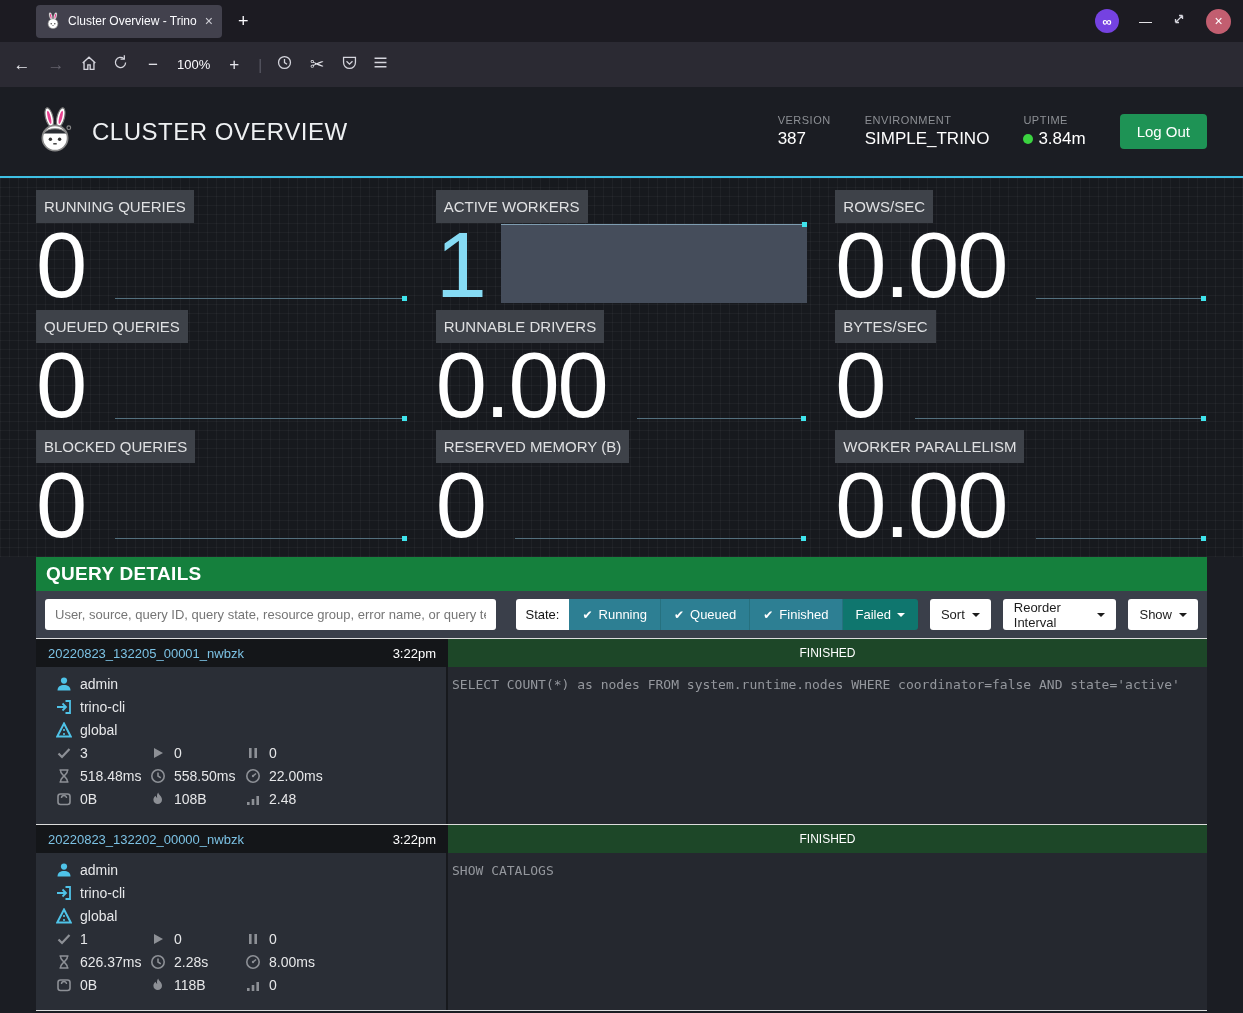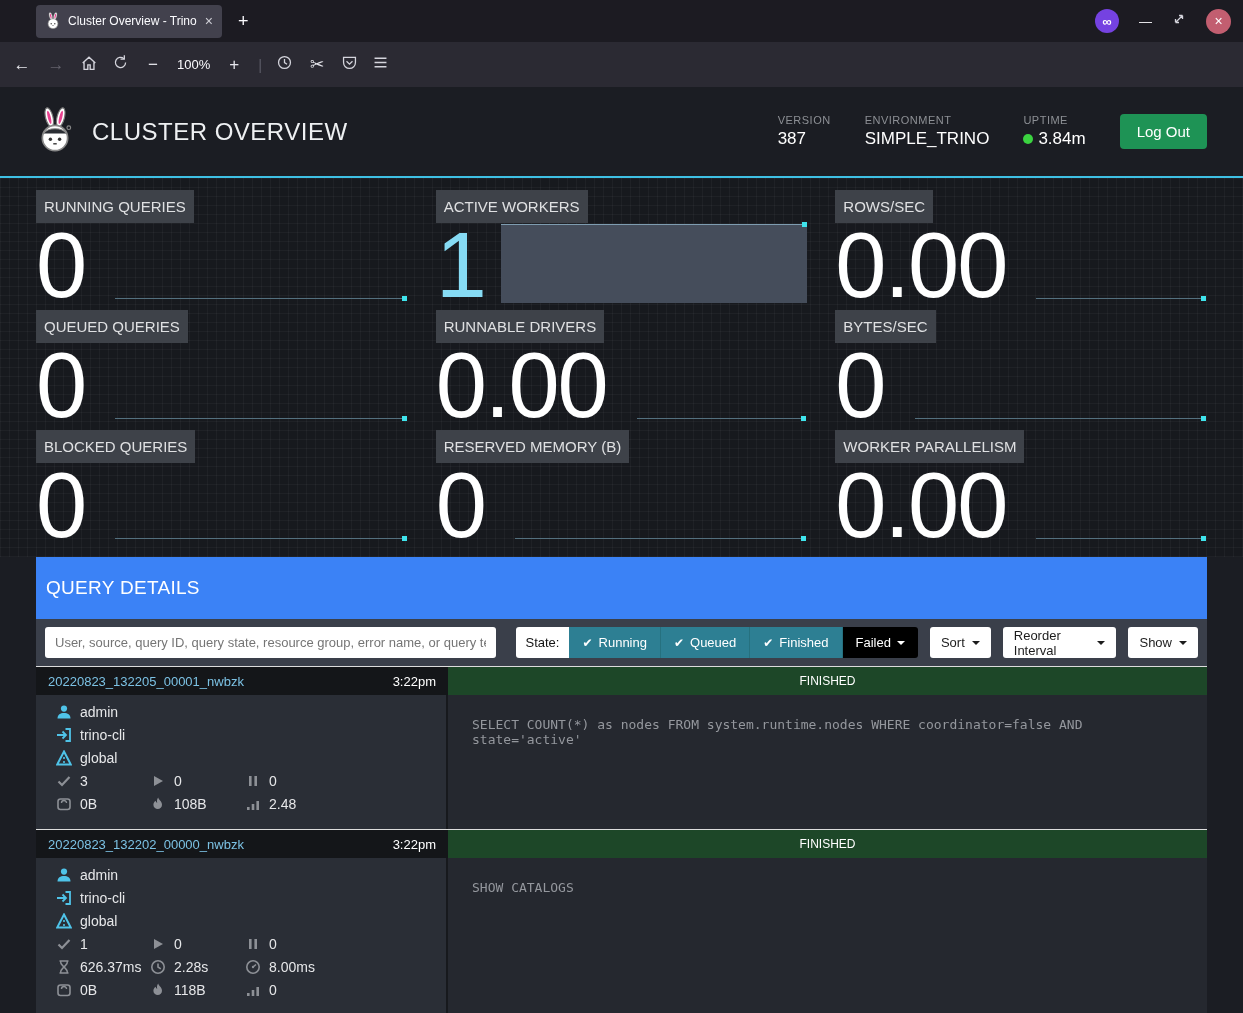--- a/index.html
+++ b/index.html
@@ -55,31 +55,31 @@
   .card-value { color:#fff; font-size:92px; line-height:80px; font-weight:300; letter-spacing:-2px; }
   .card-value.cyan { color:#86dbf4; }
   .spark-line { flex:1; margin:0 2px 6px 30px; border-bottom:1px solid #54707f; position:relative; height:1px; }
   .spark-line .dot { position:absolute; right:-1px; bottom:-3px; width:5px; height:5px; background:#3fe3ec; }
   .spark-fill { flex:1; margin-left:16px; align-self:flex-start; height:79px; margin-top:1px;
                 background:#454d5b; border-top:1px solid #7e9cb0; position:relative; }
   .spark-fill .dot { position:absolute; right:0; top:-3px; width:5px; height:5px; background:#3fe3ec; }
 
   
   .qd { margin:0 36px; }
-  .qd-title { background:#3b82f6; color:#fff; font-size:19px; padding:20px 10px; letter-spacing:0.3px; }
+  .qd-title { background:#15803d; color:#fff; font-size:19px; padding:6px 10px; letter-spacing:0.3px;font-weight:bold; }
   .qd-filters { background:#3a3f4a; padding:8px 9px; display:flex; align-items:center; }
   .search-input { width:528px; height:31px; border:none; border-radius:3px; font-size:13px;
                   padding:0 10px; color:#444; font-family:inherit; }
   .state-group { display:flex; margin-left:20px; }
   .state-label { background:#fff; color:#141414; font-size:13px; height:31px; display:flex;
                  align-items:center; padding:0 10px; border-radius:3px 0 0 3px; }
   .tbtn { background:#2d7f93; color:#fff; font-size:13px; height:31px; display:flex; align-items:center;
           gap:6px; padding:0 13px; border-right:1px solid #26717f; }
   .tbtn .chk { font-size:12px; }
-  .tbtn.light { background:#000000; border-right:none; border-radius:0 3px 3px 0; }
+  .tbtn.light { background:#0f766e; border-right:none; border-radius:0 3px 3px 0; }
   .wbtn { background:#fff; color:#1c1c1c; font-size:13px; height:31px; display:flex; align-items:center;
           gap:7px; padding:0 11px; border-radius:3px; margin-left:12px; }
   .caret { width:0; height:0; border-left:4px solid transparent; border-right:4px solid transparent;
            border-top:4px solid currentColor; display:inline-block; }
 
   
   .query-row { border-top:1px solid #dcdcdc; }
   .query-list { border-bottom:1px solid #dcdcdc; }
   .q-head { display:flex; height:28px; }
   .q-head-left { width:412px; background:#141619; display:flex; align-items:center;
@@ -89,21 +89,21 @@
   .q-status { flex:1; background:#1d4728; color:#fff; font-size:12px; display:flex;
               align-items:center; justify-content:center; }
   .q-body { display:flex; }
   .q-stats { width:412px; background:#2a2e36; padding:5px 0 14px; border-right:2px solid #17191d; }
   .stat-line { display:flex; align-items:center; height:23px; padding-left:20px;
                color:#e6e7e9; font-size:14px; gap:8px; }
   .stat-grid { display:grid; grid-template-columns:94px 95px auto; padding-left:20px; height:23px; }
   .stat-grid .cell { display:flex; align-items:center; gap:8px; color:#e6e7e9; font-size:14px; }
   .ic { width:16px; height:16px; flex:none; }
   .q-sql { flex:1; background:#25282f; }
-  .q-sql pre { margin:12px; padding:10px 12px; font-family:"DejaVu Sans Mono", monospace;
+  .q-sql pre { margin:0; padding:10px 4px; font-family:"DejaVu Sans Mono", monospace;
                font-size:13px; color:#94979d; white-space:pre-wrap; }
 </style>
 </head>
 <body>
 
 <div class="screen">
 
   <div class="titlebar">
     <div class="tab">
       <span class="ic" style="width:16px;height:18px;">
@@ -385,20 +385,43 @@
                   <svg class="ic" viewBox="0 0 16 16">
                     <rect x="4" y="3" width="2.6" height="10" fill="#8d9096"></rect>
                     <rect x="9.4" y="3" width="2.6" height="10" fill="#8d9096"></rect>
                   </svg>
                   <span>0</span>
                 </span>
             </div>
             <div class="stat-grid">
               <span class="cell">
                   <svg class="ic" viewBox="0 0 16 16">
+                    <path d="M3.5 2h9M3.5 14h9M4.5 2c0 4.5 3 4 3 6s-3 1.5-3 6M11.5 2c0 4.5-3 4-3 6s3 1.5 3 6" fill="none" stroke="#8d9096" stroke-width="1.5"></path>
+                  </svg>
+                  <span>518.48ms</span>
+                </span>
+              <span class="cell">
+                  <svg class="ic" viewBox="0 0 16 16">
+                    <circle cx="8" cy="8" r="6.2" fill="none" stroke="#8d9096" stroke-width="1.6"></circle>
+                    <path d="M8 4.5V8l2.8 1.8" fill="none" stroke="#8d9096" stroke-width="1.6"></path>
+                  </svg>
+                  <span>558.50ms</span>
+                </span>
+              <span class="cell">
+                  <svg class="ic" viewBox="0 0 16 16">
+                    <circle cx="8" cy="8" r="6.2" fill="none" stroke="#8d9096" stroke-width="1.6"></circle>
+                    <path d="M8 8 11 5.5" stroke="#8d9096" stroke-width="1.6"></path>
+                    <circle cx="8" cy="8" r="1.2" fill="#8d9096"></circle>
+                  </svg>
+                  <span>22.00ms</span>
+                </span>
+            </div>
+            <div class="stat-grid">
+              <span class="cell">
+                  <svg class="ic" viewBox="0 0 16 16">
                     <rect x="2" y="3" width="12" height="10.5" rx="2.5" fill="none" stroke="#8d9096" stroke-width="1.6"></rect>
                     <path d="M5.5 7a2.5 2.5 0 0 1 5 0" fill="none" stroke="#8d9096" stroke-width="1.4"></path>
                   </svg>
                   <span>0B</span>
                 </span>
               <span class="cell">
                   <svg class="ic" viewBox="0 0 16 16">
                     <path d="M8.2 1.5c.6 2.6 3.8 3.8 3.8 7.2a4.3 4.3 0 0 1-8.6 0c0-1.8 1-3 2.1-4 .3 1 .8 1.7 1.7 2.2-.4-1.9-.3-3.7 1-5.4z" fill="#8d9096"></path>
                   </svg>
                   <span>108B</span>

